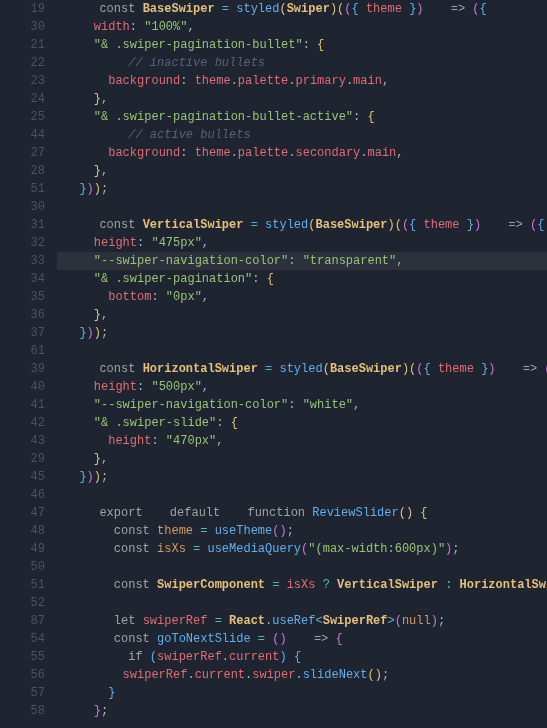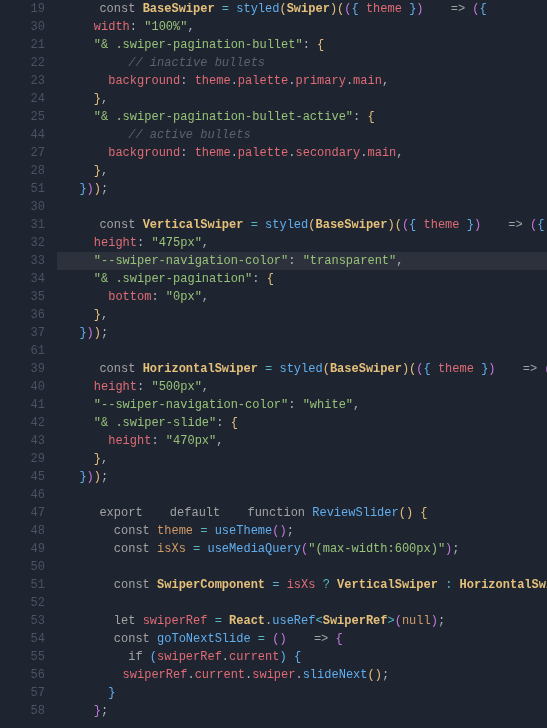--- a/index.html
+++ b/index.html
@@ -72,21 +72,21 @@
       <div class="ln">43</div>
       <div class="ln">29</div>
       <div class="ln">45</div>
       <div class="ln">46</div>
       <div class="ln">47</div>
       <div class="ln">48</div>
       <div class="ln">49</div>
       <div class="ln">50</div>
       <div class="ln">51</div>
       <div class="ln">52</div>
-      <div class="ln">53</div>
+      <div class="ln">87</div>
       <div class="ln">54</div>
       <div class="ln">55</div>
       <div class="ln">56</div>
       <div class="ln">57</div>
       <div class="ln">58</div>
     </div>
   <div class="code"><div class="line"><span>  </span><span class="kw">const</span><span> </span><span class="ty">BaseSwiper</span><span> </span><span class="op">=</span><span> </span><span class="fn">styled</span><span class="brY">(</span><span class="ty">Swiper</span><span class="brY">)</span><span class="brY">(</span><span class="brP">(</span><span class="brB">{</span><span> </span><span class="id">theme</span><span> </span><span class="brB">}</span><span class="brP">)</span><span> </span><span class="kw">=&gt;</span><span> </span><span class="brP">(</span><span class="brB">{</span></div><div class="line"><span>    </span><span class="id">width</span><span class="pn">:</span><span> </span><span class="str">"100%"</span><span class="pn">,</span></div><div class="line"><span>    </span><span class="str">"&amp; .swiper-pagination-bullet"</span><span class="pn">:</span><span> </span><span class="brY">{</span></div><div class="line"><span>      </span><span class="com">// inactive bullets</span></div><div class="line"><span>      </span><span class="id">background</span><span class="pn">:</span><span> </span><span class="id">theme</span><span class="pn">.</span><span class="id">palette</span><span class="pn">.</span><span class="id">primary</span><span class="pn">.</span><span class="id">main</span><span class="pn">,</span></div><div class="line"><span>    </span><span class="brY">}</span><span class="pn">,</span></div><div class="line"><span>    </span><span class="str">"&amp; .swiper-pagination-bullet-active"</span><span class="pn">:</span><span> </span><span class="brY">{</span></div><div class="line"><span>      </span><span class="com">// active bullets</span></div><div class="line"><span>      </span><span class="id">background</span><span class="pn">:</span><span> </span><span class="id">theme</span><span class="pn">.</span><span class="id">palette</span><span class="pn">.</span><span class="id">secondary</span><span class="pn">.</span><span class="id">main</span><span class="pn">,</span></div><div class="line"><span>    </span><span class="brY">}</span><span class="pn">,</span></div><div class="line"><span>  </span><span class="brB">}</span><span class="brP">)</span><span class="brY">)</span><span class="pn">;</span></div><div class="line"><span></span></div><div class="line"><span>  </span><span class="kw">const</span><span> </span><span class="ty">VerticalSwiper</span><span> </span><span class="op">=</span><span> </span><span class="fn">styled</span><span class="brY">(</span><span class="ty">BaseSwiper</span><span class="brY">)</span><span class="brY">(</span><span class="brP">(</span><span class="brB">{</span><span> </span><span class="id">theme</span><span> </span><span class="brB">}</span><span class="brP">)</span><span> </span><span class="kw">=&gt;</span><span> </span><span class="brP">(</span><span class="brB">{</span></div><div class="line"><span>    </span><span class="id">height</span><span class="pn">:</span><span> </span><span class="str">"475px"</span><span class="pn">,</span></div><div class="line hl"><span>    </span><span class="str">"--swiper-navigation-color"</span><span class="pn">:</span><span> </span><span class="str">"transparent"</span><span class="pn">,</span></div><div class="line"><span>    </span><span class="str">"&amp; .swiper-pagination"</span><span class="pn">:</span><span> </span><span class="brY">{</span></div><div class="line"><span>      </span><span class="id">bottom</span><span class="pn">:</span><span> </span><span class="str">"0px"</span><span class="pn">,</span></div><div class="line"><span>    </span><span class="brY">}</span><span class="pn">,</span></div><div class="line"><span>  </span><span class="brB">}</span><span class="brP">)</span><span class="brY">)</span><span class="pn">;</span></div><div class="line"><span></span></div><div class="line"><span>  </span><span class="kw">const</span><span> </span><span class="ty">HorizontalSwiper</span><span> </span><span class="op">=</span><span> </span><span class="fn">styled</span><span class="brY">(</span><span class="ty">BaseSwiper</span><span class="brY">)</span><span class="brY">(</span><span class="brP">(</span><span class="brB">{</span><span> </span><span class="id">theme</span><span> </span><span class="brB">}</span><span class="brP">)</span><span> </span><span class="kw">=&gt;</span><span> </span><span class="brP">(</span><span class="brB">{</span></div><div class="line"><span>    </span><span class="id">height</span><span class="pn">:</span><span> </span><span class="str">"500px"</span><span class="pn">,</span></div><div class="line"><span>    </span><span class="str">"--swiper-navigation-color"</span><span class="pn">:</span><span> </span><span class="str">"white"</span><span class="pn">,</span></div><div class="line"><span>    </span><span class="str">"&amp; .swiper-slide"</span><span class="pn">:</span><span> </span><span class="brY">{</span></div><div class="line"><span>      </span><span class="id">height</span><span class="pn">:</span><span> </span><span class="str">"470px"</span><span class="pn">,</span></div><div class="line"><span>    </span><span class="brY">}</span><span class="pn">,</span></div><div class="line"><span>  </span><span class="brB">}</span><span class="brP">)</span><span class="brY">)</span><span class="pn">;</span></div><div class="line"><span></span></div><div class="line"><span>  </span><span class="kw">export</span><span> </span><span class="kw">default</span><span> </span><span class="kw">function</span><span> </span><span class="fn">ReviewSlider</span><span class="brY">(</span><span class="brY">)</span><span> </span><span class="brY">{</span></div><div class="line"><span>    </span><span class="kw">const</span><span> </span><span class="prop">theme</span><span> </span><span class="op">=</span><span> </span><span class="fn">useTheme</span><span class="brP">(</span><span class="brP">)</span><span class="pn">;</span></div><div class="line"><span>    </span><span class="kw">const</span><span> </span><span class="prop">isXs</span><span> </span><span class="op">=</span><span> </span><span class="fn">useMediaQuery</span><span class="brP">(</span><span class="str">"(max-width:600px)"</span><span class="brP">)</span><span class="pn">;</span></div><div class="line"><span></span></div><div class="line"><span>    </span><span class="kw">const</span><span> </span><span class="ty">SwiperComponent</span><span> </span><span class="op">=</span><span> </span><span class="id">isXs</span><span> </span><span class="op">?</span><span> </span><span class="ty">VerticalSwiper</span><span> </span><span class="op">:</span><span> </span><span class="ty">HorizontalSwiper</span><span class="pn">;</span></div><div class="line"><span></span></div><div class="line"><span>    </span><span class="kw">let</span><span> </span><span class="id">swiperRef</span><span> </span><span class="op">=</span><span> </span><span class="ty">React</span><span class="pn">.</span><span class="fn">useRef</span><span class="op">&lt;</span><span class="ty">SwiperRef</span><span class="op">&gt;</span><span class="brP">(</span><span class="nl">null</span><span class="brP">)</span><span class="pn">;</span></div><div class="line"><span>    </span><span class="kw">const</span><span> </span><span class="fn">goToNextSlide</span><span> </span><span class="op">=</span><span> </span><span class="brP">(</span><span class="brP">)</span><span> </span><span class="kw">=&gt;</span><span> </span><span class="brP">{</span></div><div class="line"><span>      </span><span class="kw">if</span><span> </span><span class="brB">(</span><span class="id">swiperRef</span><span class="pn">.</span><span class="id">current</span><span class="brB">)</span><span> </span><span class="brB">{</span></div><div class="line"><span>        </span><span class="id">swiperRef</span><span class="pn">.</span><span class="id">current</span><span class="pn">.</span><span class="id">swiper</span><span class="pn">.</span><span class="fn">slideNext</span><span class="brY">(</span><span class="brY">)</span><span class="pn">;</span></div><div class="line"><span>      </span><span class="brB">}</span></div><div class="line"><span>    </span><span class="brP">}</span><span class="pn">;</span></div></div>
 </div>
 
 </body></html>

